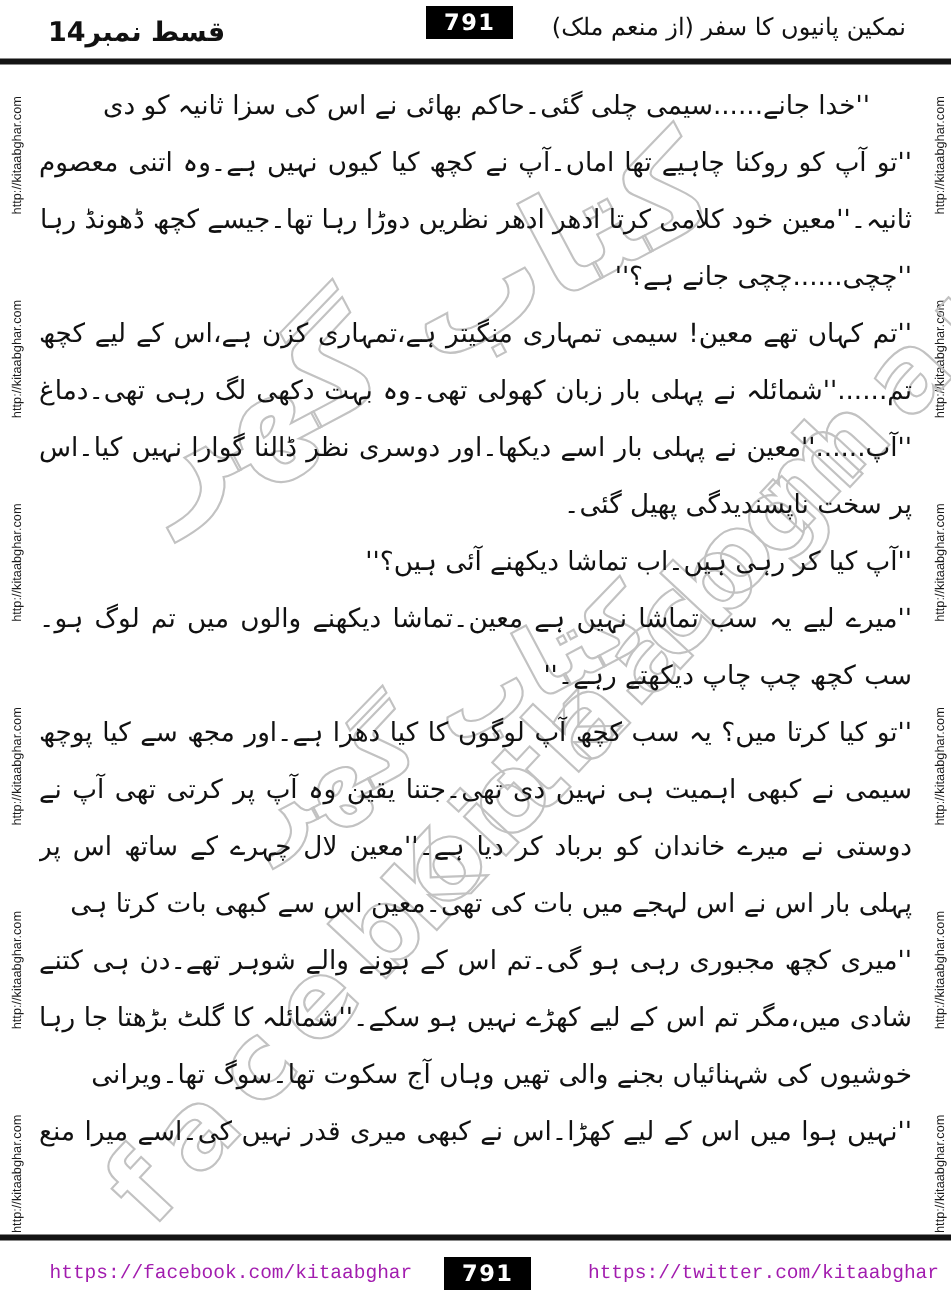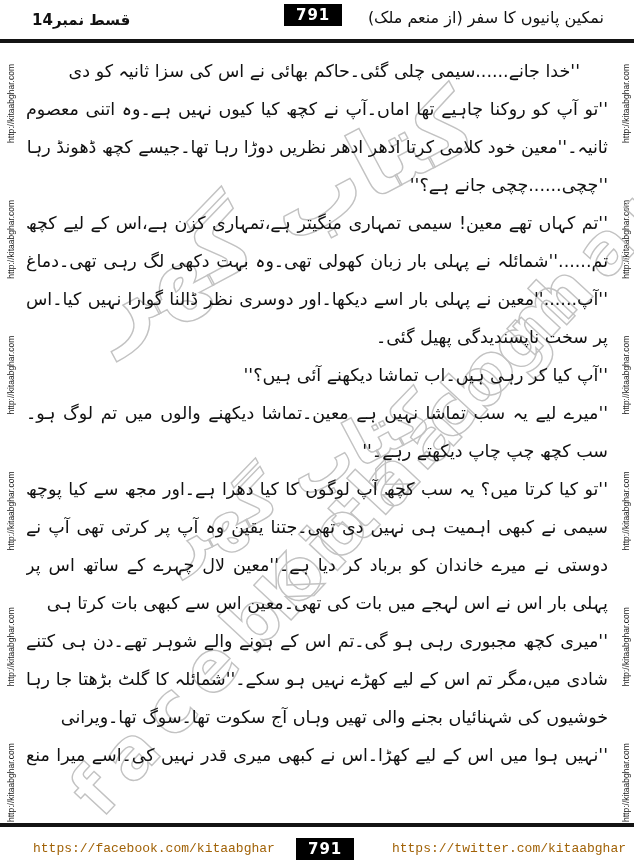--- a/index.html
+++ b/index.html
@@ -8,21 +8,21 @@
     width:634px;height:868px;
     background:#ffffff;
     margin:0 auto;
     overflow:hidden;
     font-family:"DejaVu Sans",sans-serif;
     color:#111;
   }
   
   .hdr-episode{
     position:absolute;top:11px;left:32px;
-    font-size:15px;font-weight:bold;direction:rtl;
+    font-size:18px;font-weight:bold;direction:rtl;
   }
   .hdr-pagebox{
     position:absolute;top:4px;left:284px;
     background:#000;color:#fff;
     font-size:15px;font-weight:bold;
     padding:2px 12px;letter-spacing:1px;
   }
   .hdr-title{
     position:absolute;top:8px;right:30px;
     font-size:16px;font-weight:normal;direction:rtl;
@@ -60,21 +60,21 @@
   .line{
     height:38px;line-height:38px;
     font-size:17.5px;direction:rtl;overflow:hidden;
   }
   .line.justify{text-align:justify;text-align-last:justify;}
   .line.right{text-align:right;}
   
   .ftr-url{
     position:absolute;top:841px;
     font-family:"Liberation Mono","DejaVu Sans Mono",monospace;
-    font-size:13px;color:#a16207;white-space:nowrap;
+    font-size:13px;color:#a21caf;white-space:nowrap;
   }
   .ftr-url.fb{left:33px;}
   .ftr-url.tw{right:8px;}
   .ftr-pagebox{
     position:absolute;top:838px;left:296px;
     background:#000;color:#fff;
     font-size:15px;font-weight:bold;
     padding:2px 12px;letter-spacing:1px;
   }
 </style>

